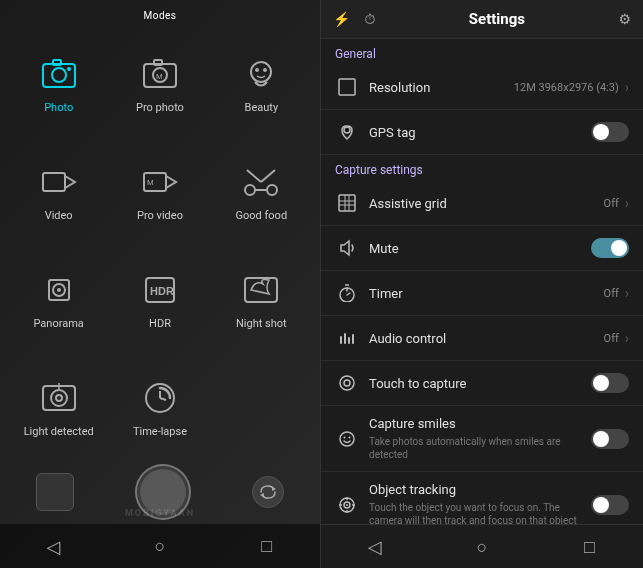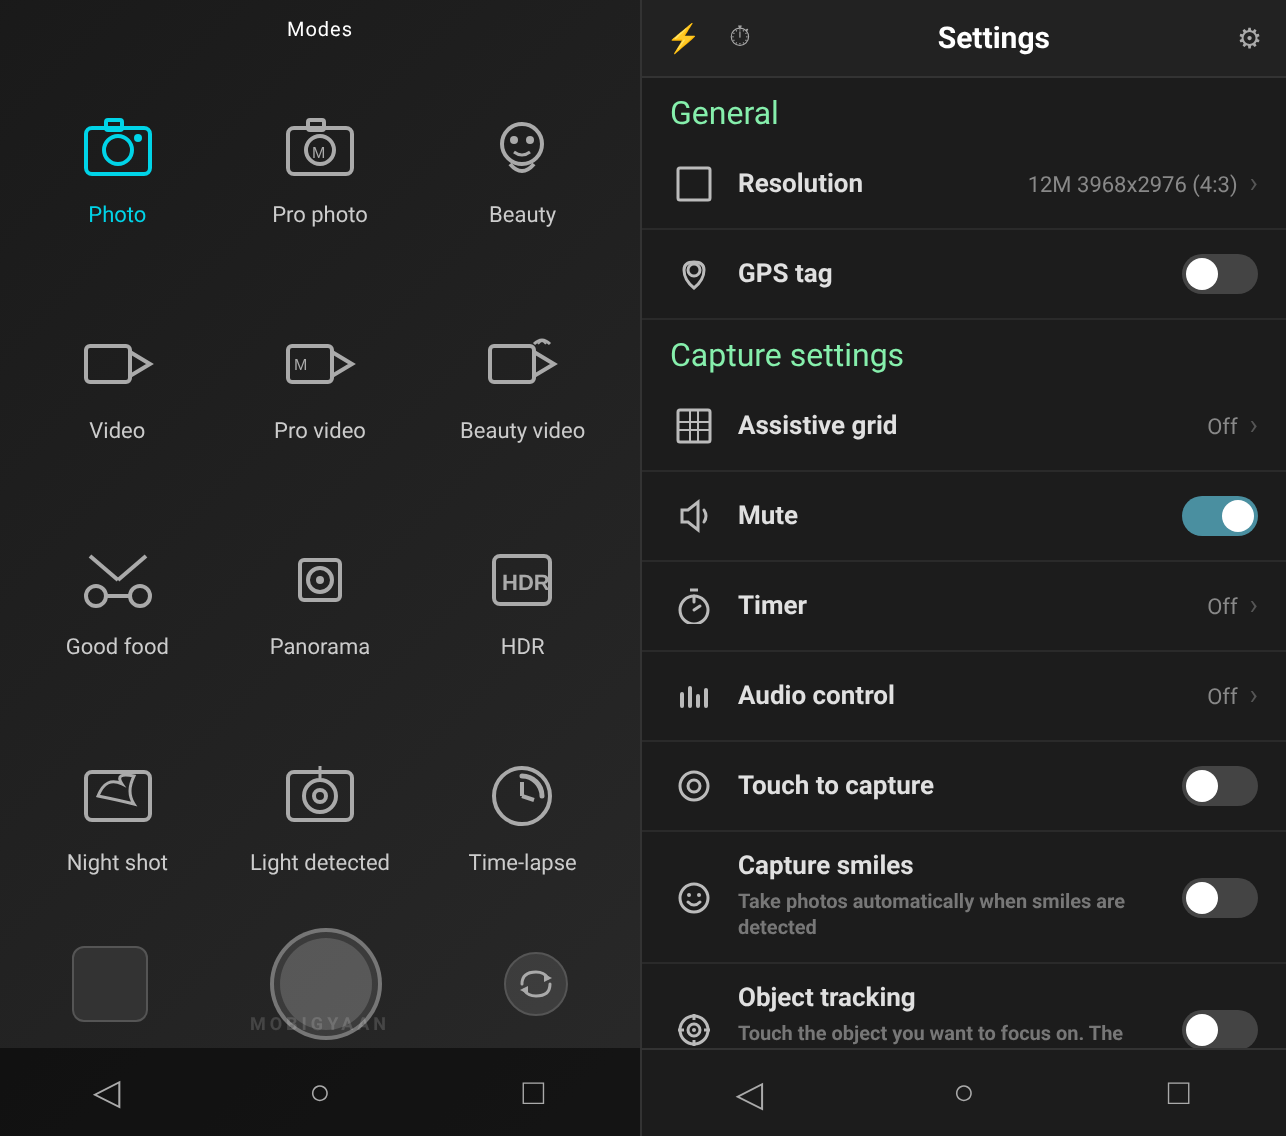--- a/index.html
+++ b/index.html
@@ -133,22 +133,22 @@
     }
 
     .settings-content {
       flex: 1;
       overflow-y: auto;
       padding: 0;
     }
     .settings-content::-webkit-scrollbar { display: none; }
 
     .section-label {
-      color: #86efac;
-      font-size: 16px;
+      color: #c4b5fd;
+      font-size: 12px;
       padding: 8px 14px 4px;
     }
     .settings-item {
       display: flex;
       align-items: center;
       padding: 10px 14px;
       border-bottom: 1px solid #2a2a2a;
       cursor: pointer;
     }
     .settings-item-icon {
@@ -159,21 +159,20 @@
       justify-content: center;
       margin-right: 10px;
       color: #bbb;
       font-size: 15px;
       flex-shrink: 0;
     }
     .settings-item-content {
       flex: 1;
       display: flex;
       flex-direction: column;
-      font-weight: bold;
     }
     .settings-item-title {
       color: #e0e0e0;
       font-size: 13px;
     }
     .settings-item-subtitle {
       color: #777;
       font-size: 10px;
       margin-top: 4px;
       line-height: 1.3;
@@ -352,31 +351,20 @@
       <div class="mode-icon">
         <svg viewBox="0 0 40 40" fill="none">
           <rect x="4" y="11" width="22" height="18" rx="2" stroke="#aaa" stroke-width="2"></rect>
           <polygon points="26,14 36,20 26,26" stroke="#aaa" stroke-width="2" fill="none"></polygon>
           <text x="7" y="23" font-size="8" fill="#aaa" font-family="Arial">M</text>
         </svg>
       </div>
       <span class="mode-label">Pro video</span>
     </div>
 
-    <div class="mode-item">
-      <div class="mode-icon">
-        <svg viewBox="0 0 40 40" fill="none">
-          <rect x="4" y="11" width="22" height="18" rx="2" stroke="#aaa" stroke-width="2"></rect>
-          <polygon points="26,14 36,20 26,26" stroke="#aaa" stroke-width="2" fill="none"></polygon>
-          <path d="M26 10 Q30 6 34 10" stroke="#aaa" stroke-width="1.5" fill="none"></path>
-          <path d="M28 10 Q30 7 32 10" stroke="#aaa" stroke-width="1" fill="none"></path>
-        </svg>
-      </div>
-      <span class="mode-label">Beauty video</span>
-    </div>
 
     <div class="mode-item">
       <div class="mode-icon">
         <svg viewBox="0 0 40 40" fill="none">
           <line x1="20" y1="20" x2="6" y2="8" stroke="#aaa" stroke-width="2"></line>
           <line x1="20" y1="20" x2="34" y2="8" stroke="#aaa" stroke-width="2"></line>
           <circle cx="9" cy="28" r="5" stroke="#aaa" stroke-width="2"></circle>
           <circle cx="31" cy="28" r="5" stroke="#aaa" stroke-width="2"></circle>
           <line x1="14" y1="28" x2="26" y2="28" stroke="#aaa" stroke-width="2"></line>
         </svg>

